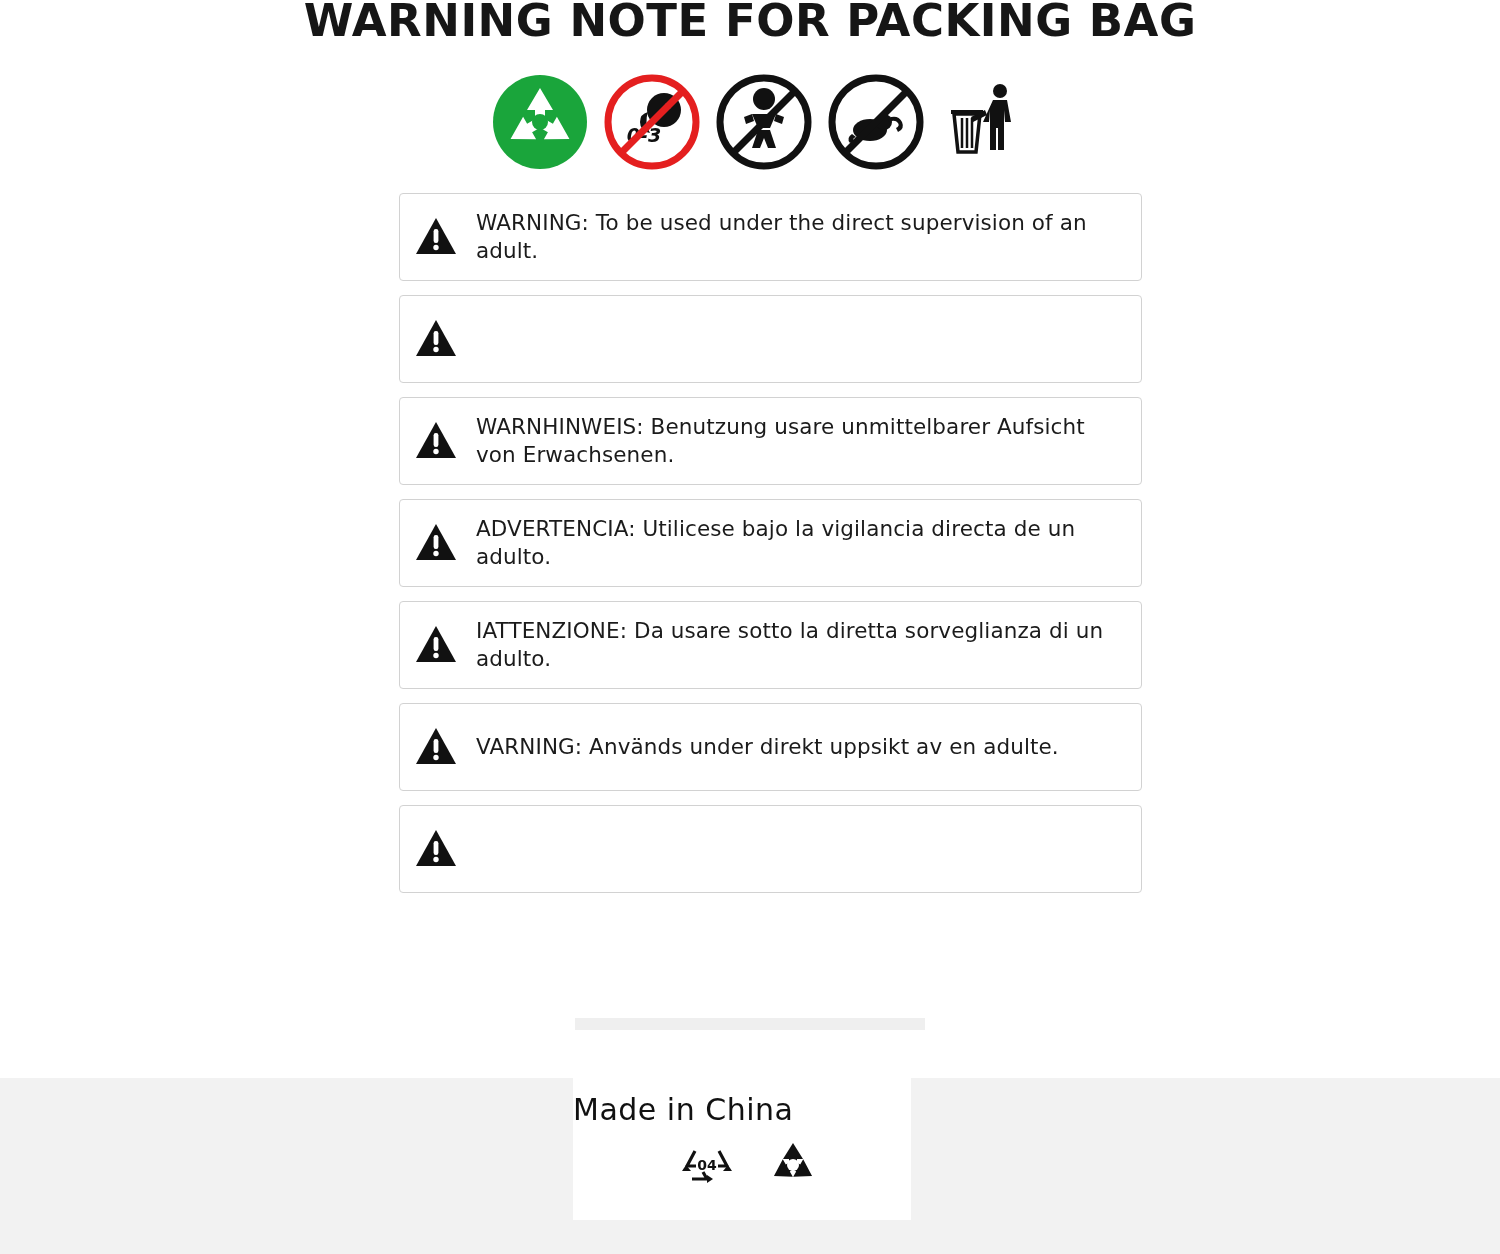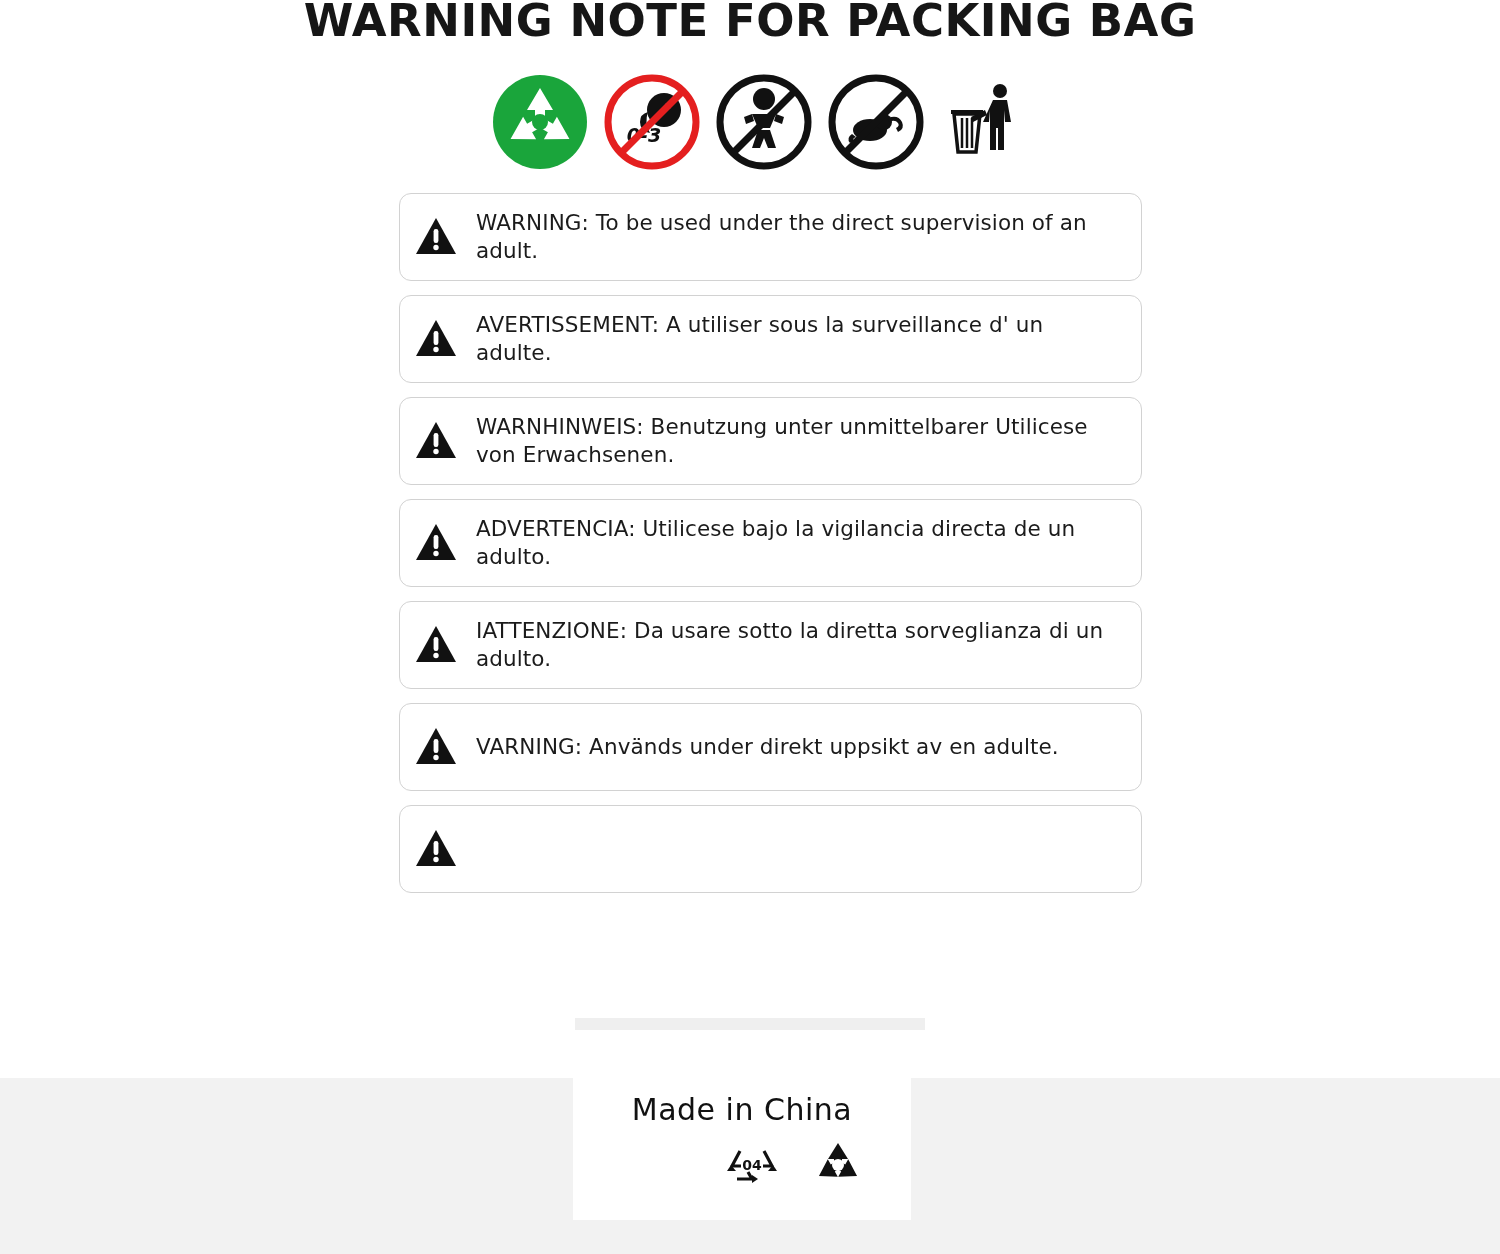--- a/index.html
+++ b/index.html
@@ -62,21 +62,21 @@
   .boxes {
     position: absolute;
     top: 193px;
     left: 399px;
     width: 743px;
   }
   .wbox {
     position: relative;
     box-sizing: border-box;
     border: 1px solid #d2d2d2;
-    border-radius: 12px;
+    border-radius: 4px;
     background: #ffffff;
     margin-bottom: 14px;
     min-height: 88px;
     display: flex;
     align-items: center;
     padding: 10px 16px 10px 14px;
     box-shadow: 0 0 0 0 rgba(0,0,0,0);
   }
   
   .wbox::before {
@@ -115,21 +115,21 @@
   }
   .footer-card {
     position: absolute;
     left: 573px;
     top: 1078px;
     width: 338px;
     height: 142px;
     background: #ffffff;
     display: flex;
     flex-direction: column;
-    align-items: center;
+    align-items: flex-start;
     justify-content: flex-start;
     padding-top: 14px;
     box-sizing: border-box;
   }
   .made-in {
     font-size: 30px;
     font-weight: 400;
     letter-spacing: 0.5px;
     color: #111;
     font-family: "DejaVu Sans", "Liberation Sans", sans-serif;
@@ -244,32 +244,31 @@
     </div>
 
     <div class="wbox">
       <span class="tri">
         <svg width="44" height="44" viewBox="0 0 44 44" aria-hidden="true">
           <path d="M22 3 L42 39 H2 Z" fill="#111111"></path>
           <rect x="19.6" y="14" width="4.8" height="14" rx="2.2" fill="#ffffff"></rect>
           <circle cx="22" cy="32.5" r="2.7" fill="#ffffff"></circle>
         </svg>
       </span>
-      <span class="txt">AVERTISSEMENT: A utiliser sous la surveillance d' un adulte.</span>
-    </div>
-
-    <div class="wbox">
-      <span class="tri">
-        <svg width="44" height="44" viewBox="0 0 44 44" aria-hidden="true">
-          <path d="M22 3 L42 39 H2 Z" fill="#111111"></path>
-          <rect x="19.6" y="14" width="4.8" height="14" rx="2.2" fill="#ffffff"></rect>
-          <circle cx="22" cy="32.5" r="2.7" fill="#ffffff"></circle>
-        </svg>
-      </span>
-      <span class="txt">WARNHINWEIS: Benutzung unter unmittelbarer Utilicese von Erwachsenen.</span>
+    </div>
+
+    <div class="wbox">
+      <span class="tri">
+        <svg width="44" height="44" viewBox="0 0 44 44" aria-hidden="true">
+          <path d="M22 3 L42 39 H2 Z" fill="#111111"></path>
+          <rect x="19.6" y="14" width="4.8" height="14" rx="2.2" fill="#ffffff"></rect>
+          <circle cx="22" cy="32.5" r="2.7" fill="#ffffff"></circle>
+        </svg>
+      </span>
+      <span class="txt">WARNHINWEIS: Benutzung usare unmittelbarer Aufsicht von Erwachsenen.</span>
     </div>
 
     <div class="wbox">
       <span class="tri">
         <svg width="44" height="44" viewBox="0 0 44 44" aria-hidden="true">
           <path d="M22 3 L42 39 H2 Z" fill="#111111"></path>
           <rect x="19.6" y="14" width="4.8" height="14" rx="2.2" fill="#ffffff"></rect>
           <circle cx="22" cy="32.5" r="2.7" fill="#ffffff"></circle>
         </svg>
       </span>

